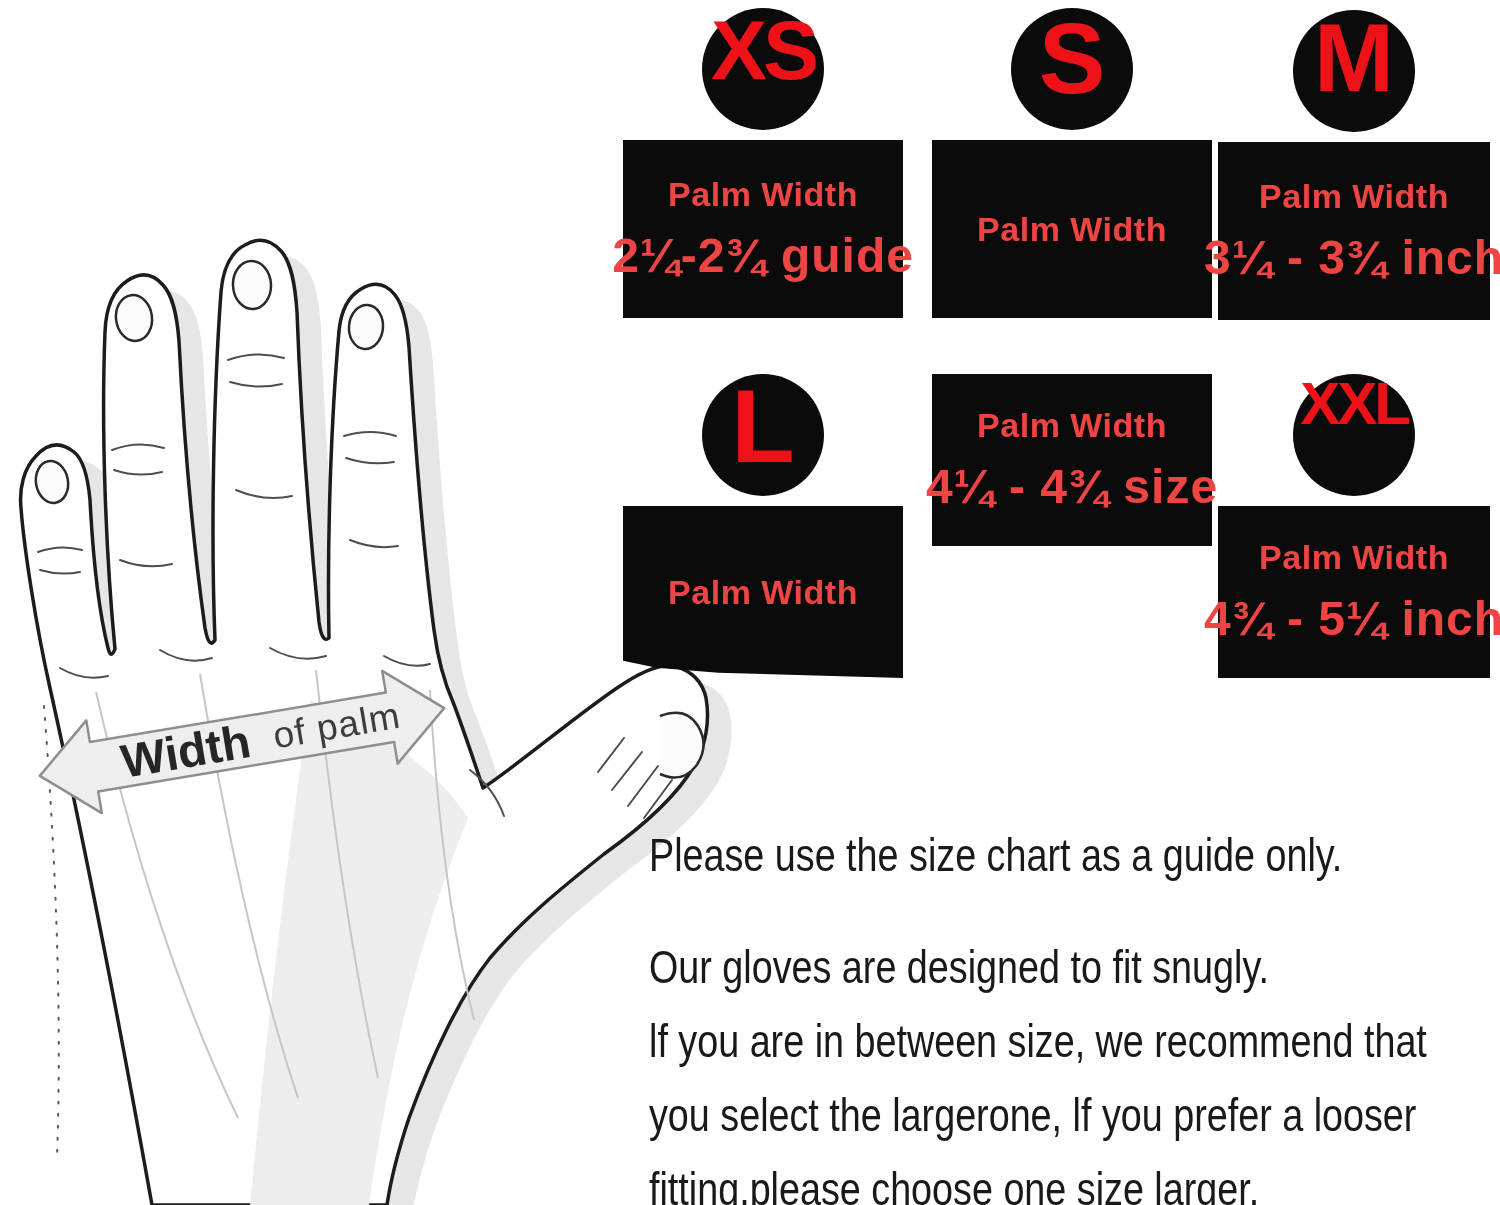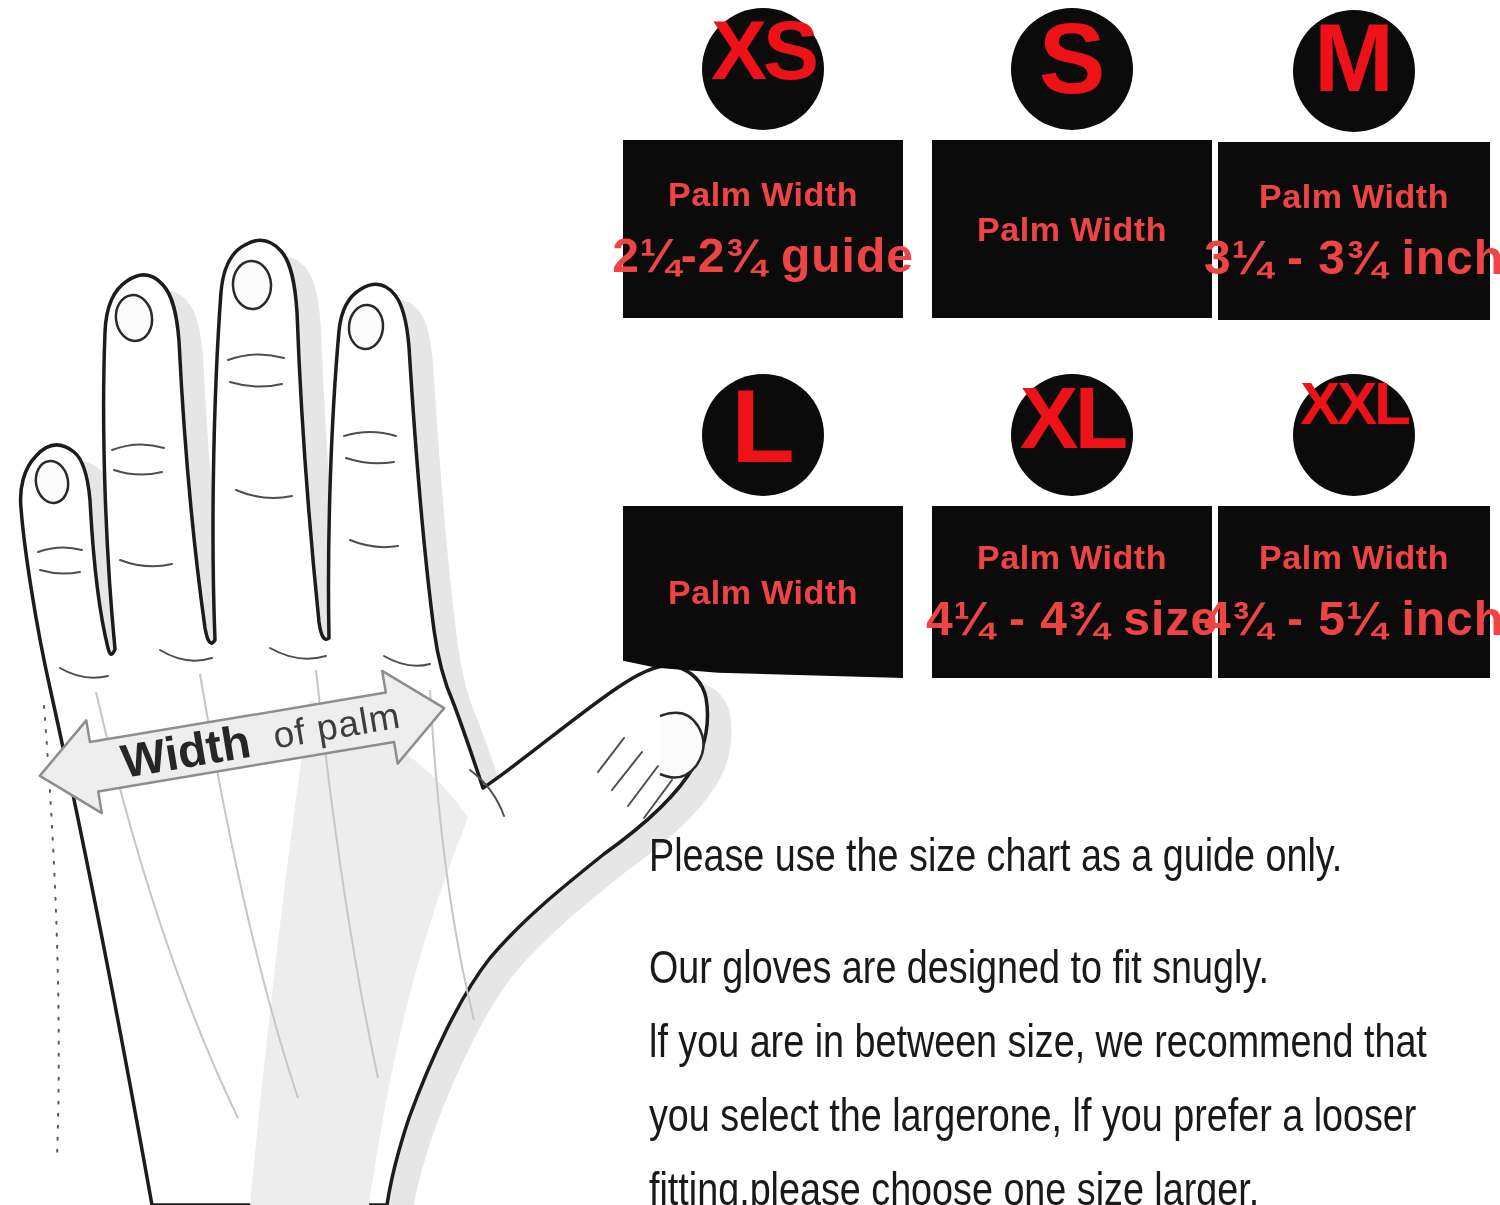--- a/index.html
+++ b/index.html
@@ -156,23 +156,20 @@
 <div class="size-card row2" id="card-l">
   <div class="size-badge b-l">
     <span>L</span>
   </div>
   <div class="size-box">
     <div class="palm-label">Palm Width</div>
   </div>
 </div>
 
 <div class="size-card row2" id="card-xl">
-  <div class="size-badge b-xl">
-    <span>XL</span>
-  </div>
   <div class="size-box">
     <div class="palm-label">Palm Width</div>
     <div class="palm-range">4¼ - 4¾ size</div>
   </div>
 </div>
 
 <div class="size-card row2" id="card-xxl">
   <div class="size-badge b-xxl">
     <span>XXL</span>
   </div>

